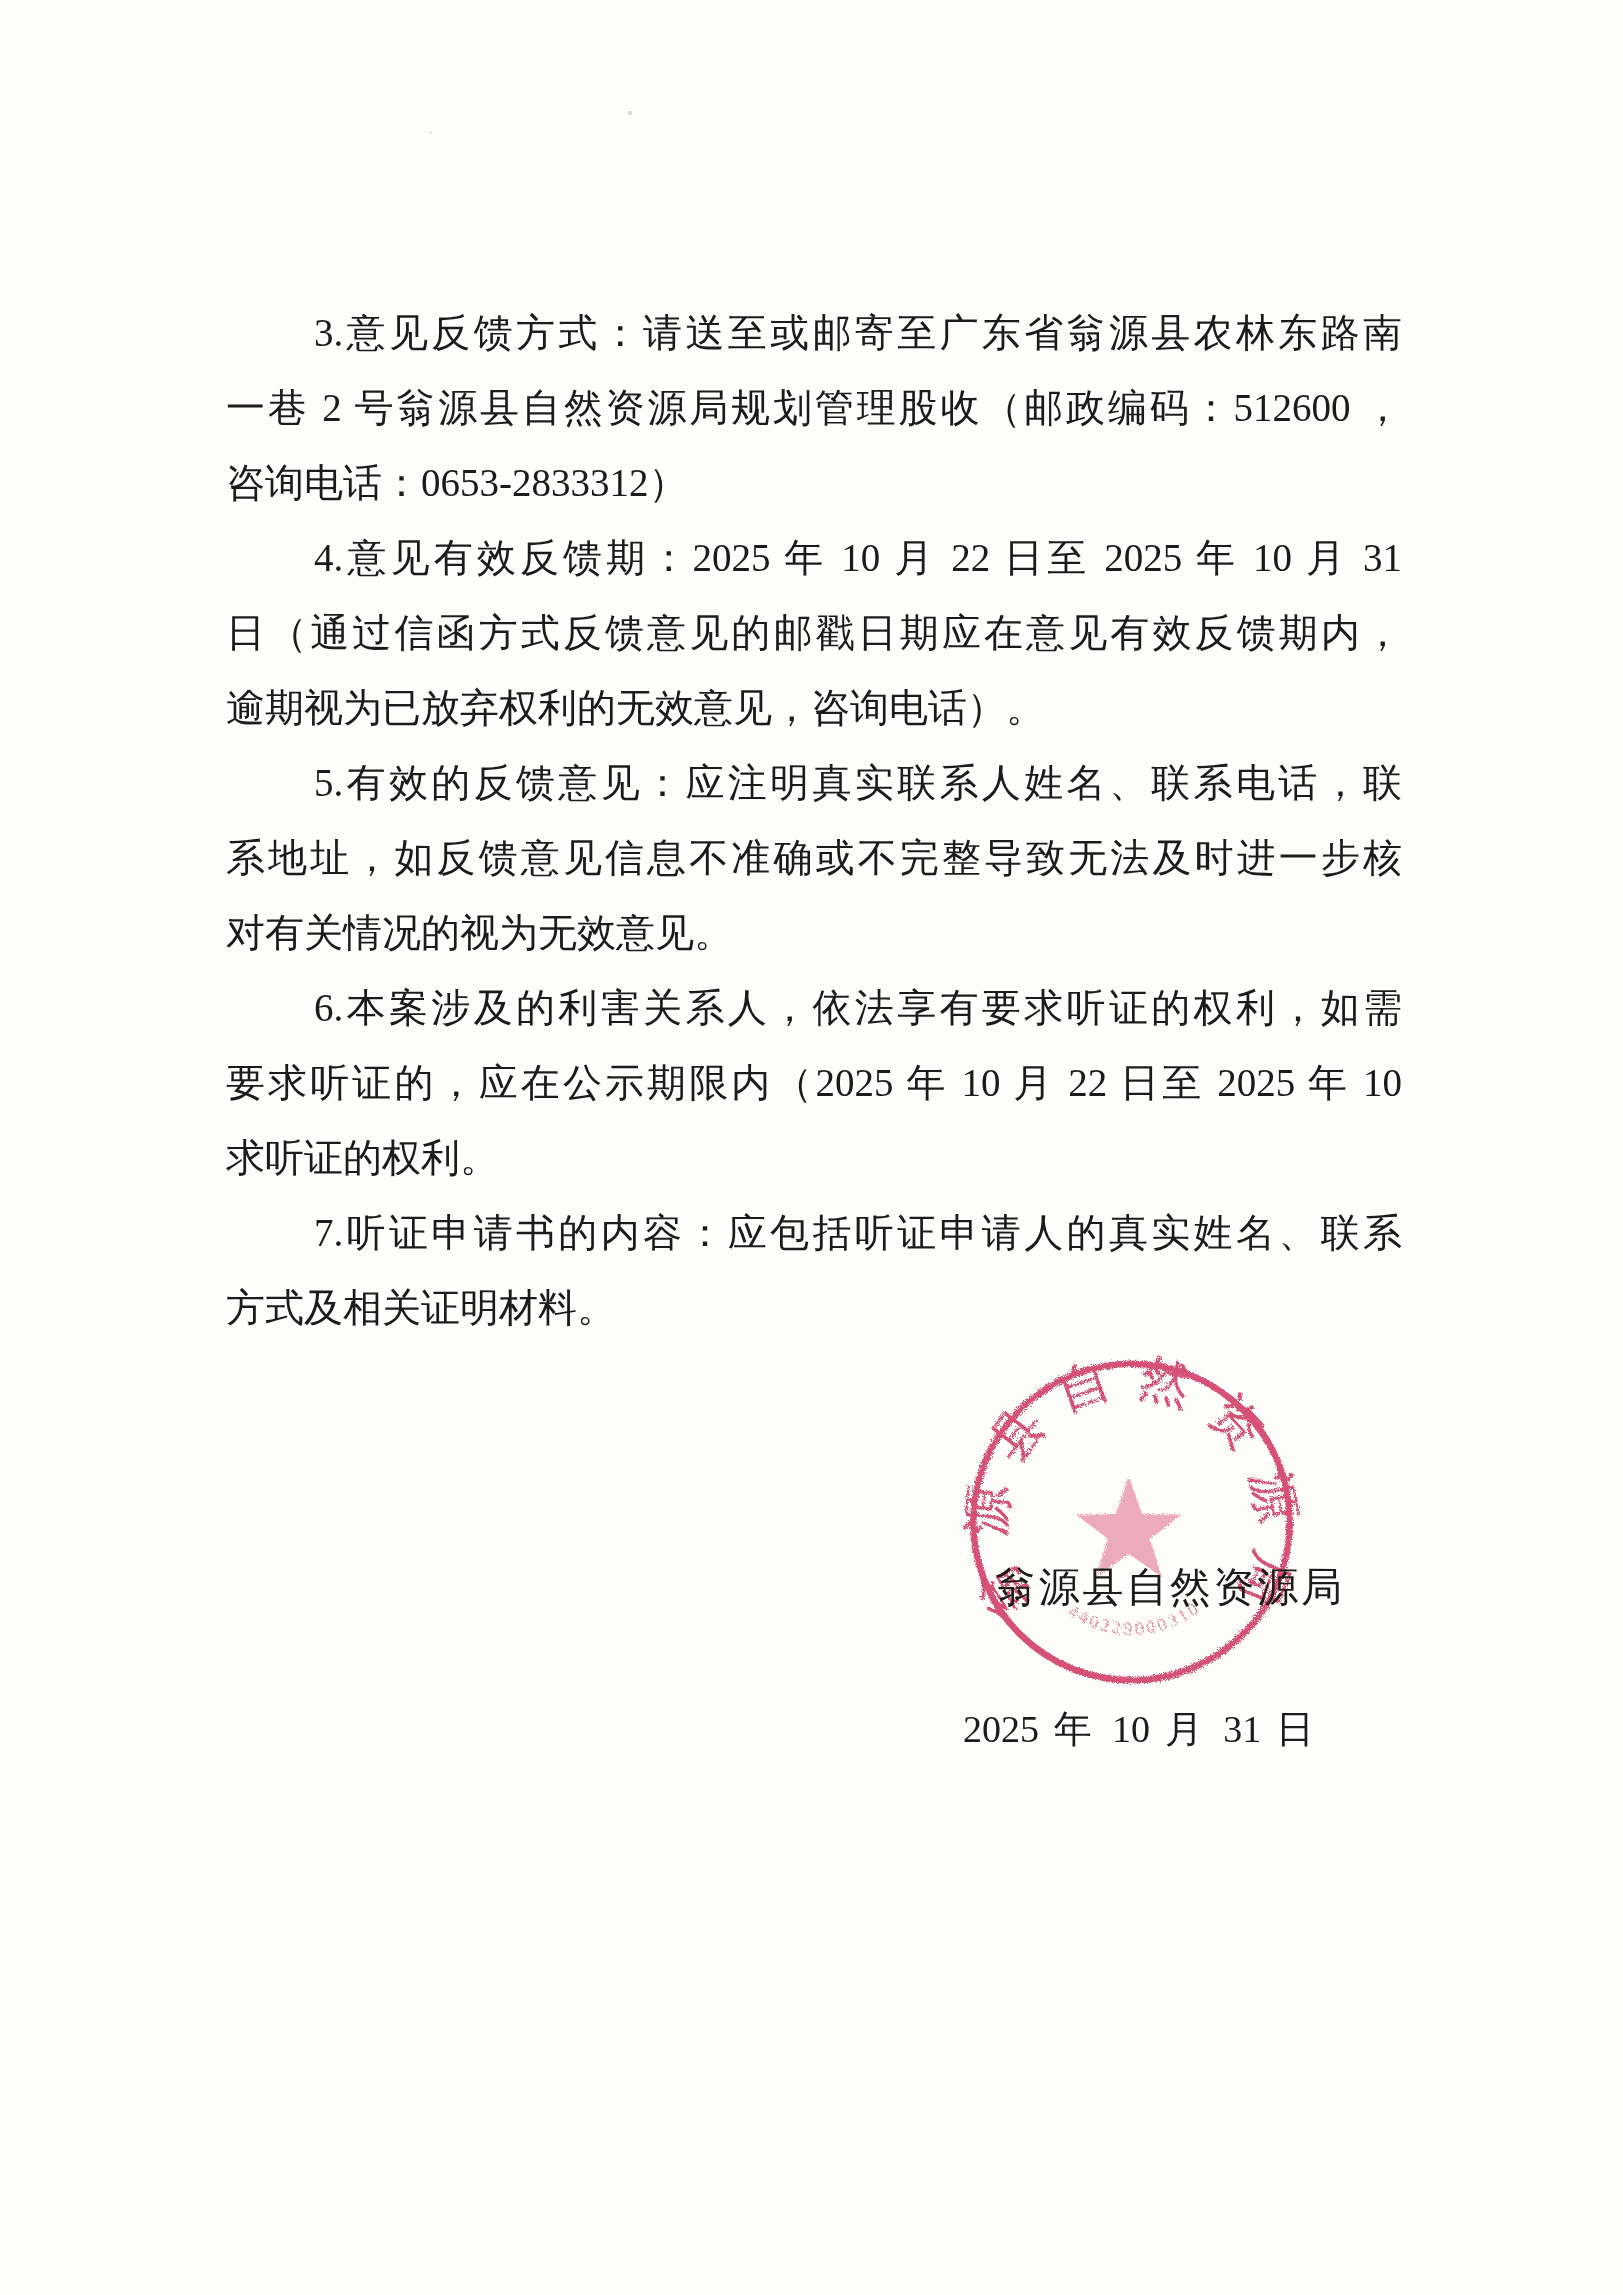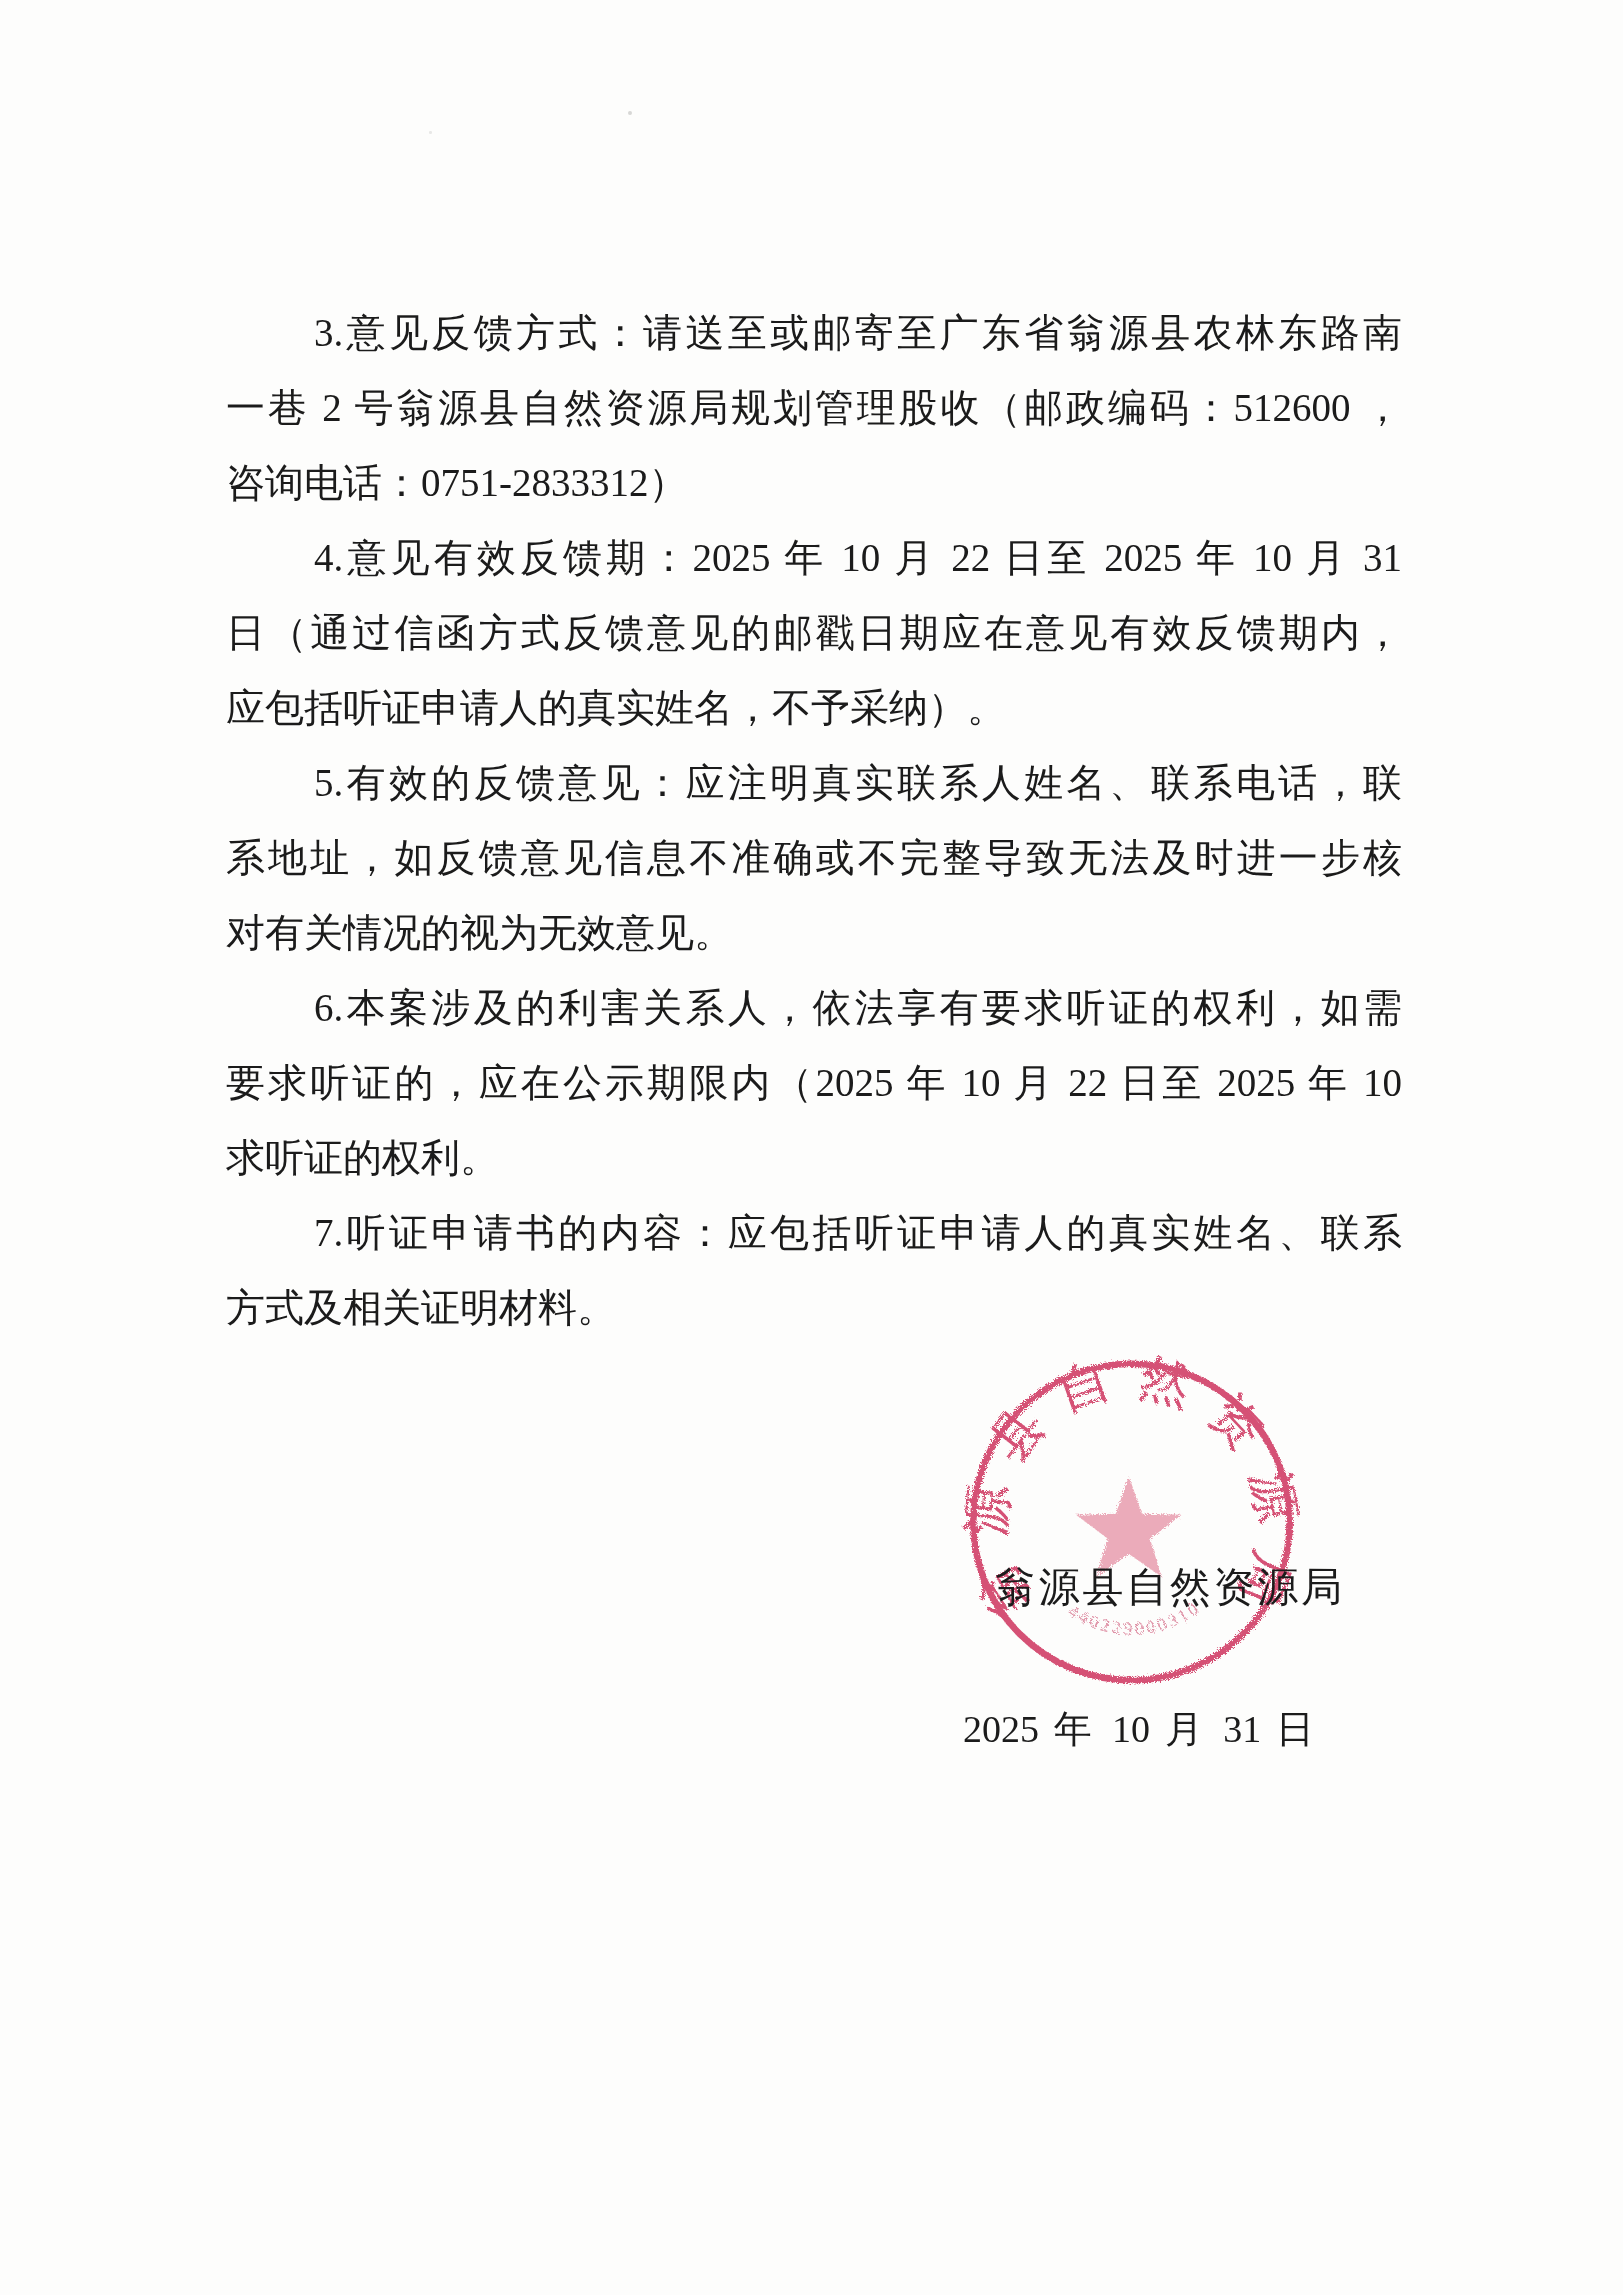--- a/index.html
+++ b/index.html
@@ -70,24 +70,24 @@
 <body>
 
 <div class="page">
 
   <div class="speck" style="left:628px; top:111px; width:3.9px; height:3.9px; opacity:.55;"></div>
   <div class="speck" style="left:429px; top:131px; width:2.6px; height:2.6px; opacity:.3;"></div>
 
   <div class="body-text">
     <div class="body-line indent">3.意见反馈方式：请送至或邮寄至广东省翁源县农林东路南</div>
     <div class="body-line">一巷 2 号翁源县自然资源局规划管理股收（邮政编码：512600 ，</div>
-    <div class="body-line end">咨询电话：0751-2833312）</div>
+    <div class="body-line end">咨询电话：0653-2833312）</div>
     <div class="body-line indent">4.意见有效反馈期：2025 年 10 月 22 日至 2025 年 10 月 31</div>
     <div class="body-line">日（通过信函方式反馈意见的邮戳日期应在意见有效反馈期内，</div>
-    <div class="body-line end">应包括听证申请人的真实姓名，不予采纳）。</div>
+    <div class="body-line end">逾期视为已放弃权利的无效意见，咨询电话）。</div>
     <div class="body-line indent">5.有效的反馈意见：应注明真实联系人姓名、联系电话，联</div>
     <div class="body-line">系地址，如反馈意见信息不准确或不完整导致无法及时进一步核</div>
     <div class="body-line end">对有关情况的视为无效意见。</div>
     <div class="body-line indent">6.本案涉及的利害关系人，依法享有要求听证的权利，如需</div>
     <div class="body-line">要求听证的，应在公示期限内（2025 年 10 月 22 日至 2025 年 10</div>
     <div class="body-line end">求听证的权利。</div>
     <div class="body-line indent">7.听证申请书的内容：应包括听证申请人的真实姓名、联系</div>
     <div class="body-line end">方式及相关证明材料。</div>
   </div>
 

